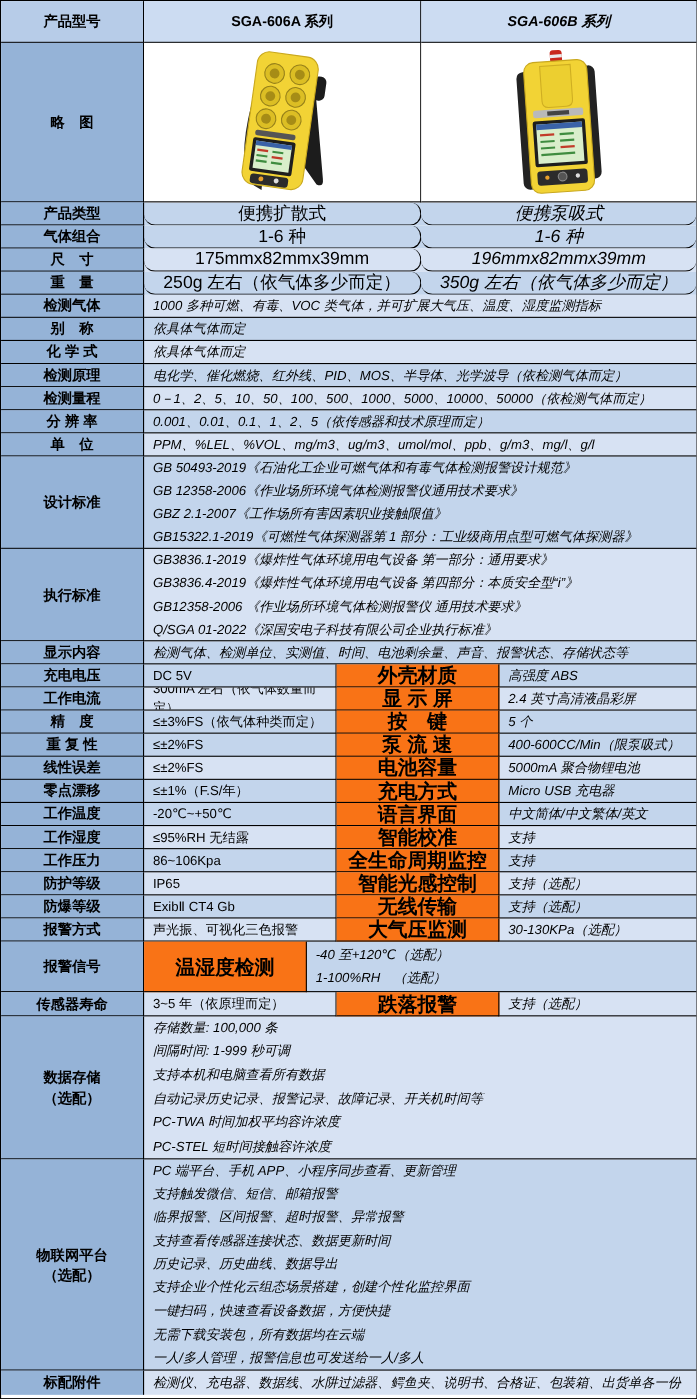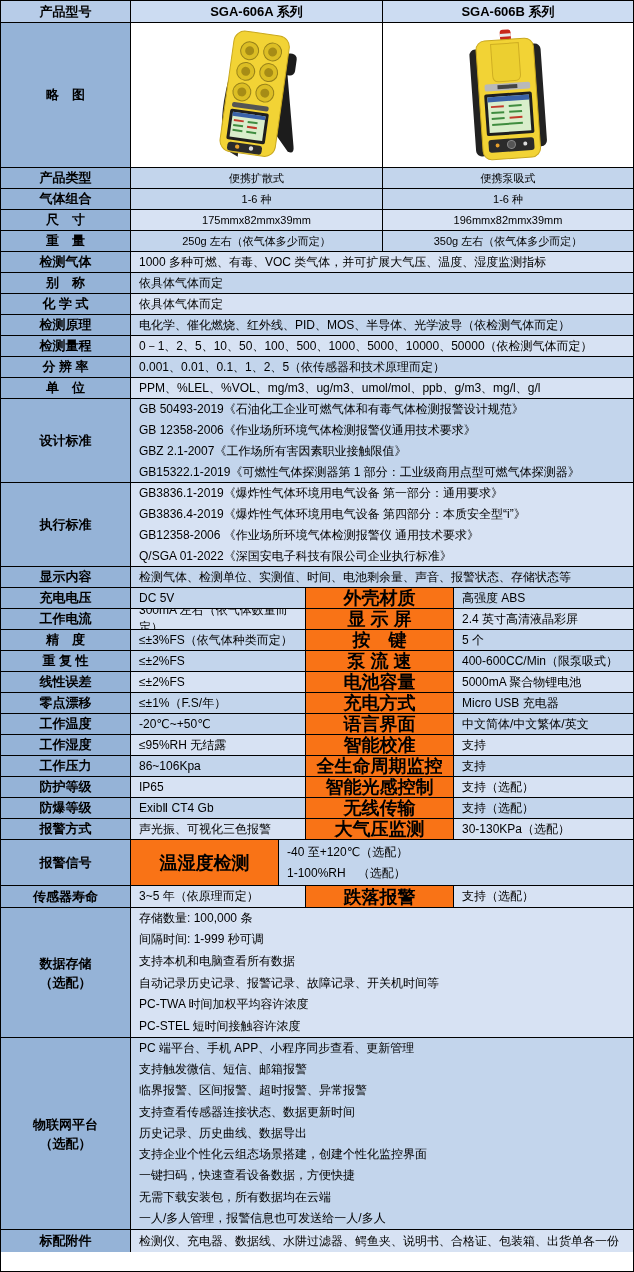--- a/index.html
+++ b/index.html
@@ -8,49 +8,49 @@
     border:1px solid #000;
     font-family:"Liberation Sans","DejaVu Sans",sans-serif;
     color:#000;
   }
   .row{display:flex;width:100%;box-sizing:border-box;}
   .cell{
     box-sizing:border-box;
     border-right:1px solid #000;border-bottom:1px solid #000;
     display:flex;align-items:center;overflow:hidden;
   }
-  .row .cell:last-child{border-right:none;}
+  .row .cell:last-child{border-right:none;font-style:italic;}
   .row:last-child .cell{border-bottom:none;}
   
   .c-label{flex:0 0 130px;justify-content:center;font-weight:bold;font-size:13px;background:#95b3d7;text-align:center;}
   .c-val{flex:1 1 0;}
   .c-va{flex:0 0 252px;}
   .c-vb{flex:1 1 0;}
   .c-sv1{flex:0 0 175px;}
   .c-sl2{flex:0 0 148px;justify-content:center;font-weight:bold;font-size:18px;background:#f97316;text-align:right;}
   .c-sv2{flex:1 1 0;}
   
-  .h-head{height:22px;}
+  .h-head{height:38px;}
   .h-sketch{height:145px;}
   .h-1{height:21px;}
   .h-std{height:84px;}
   .h-alarm{height:46px;}
   .h-sensor{height:22px;}
   .h-storage{height:130px;}
   .h-iot{height:192px;}
   .h-acc{height:22px;}
   
   .bg-m{background:#c3d5ec;}
   .bg-l{background:#d7e2f3;}
   .bg-hl{background:#b7cce8;}
   .bg-hv{background:#ccdcf2;}
   .bg-w{background:#ffffff;}
   .hdr{font-weight:bold;font-size:13px;justify-content:center;}
   .v{font-size:12px;padding:0 8px;}
-  .vc{font-size:11px;justify-content:center;}
+  .vc{font-size:16px;justify-content:center;border-radius:10px;}
   .stack{display:block;padding:0 8px;}
   .stack .ln{line-height:21px;white-space:nowrap;font-size:12px;}
   .stack.ln6 .ln{line-height:21.6px;}
   .stack.ln9 .ln{line-height:21.3px;}
   .lbl2{display:block;text-align:center;line-height:19px;}
   .twoln{display:block;padding:2px 8px;}
   .twoln .ln{line-height:21px;font-size:12px;white-space:nowrap;}
   .imgcell{justify-content:center;}
 </style>
 </head>

